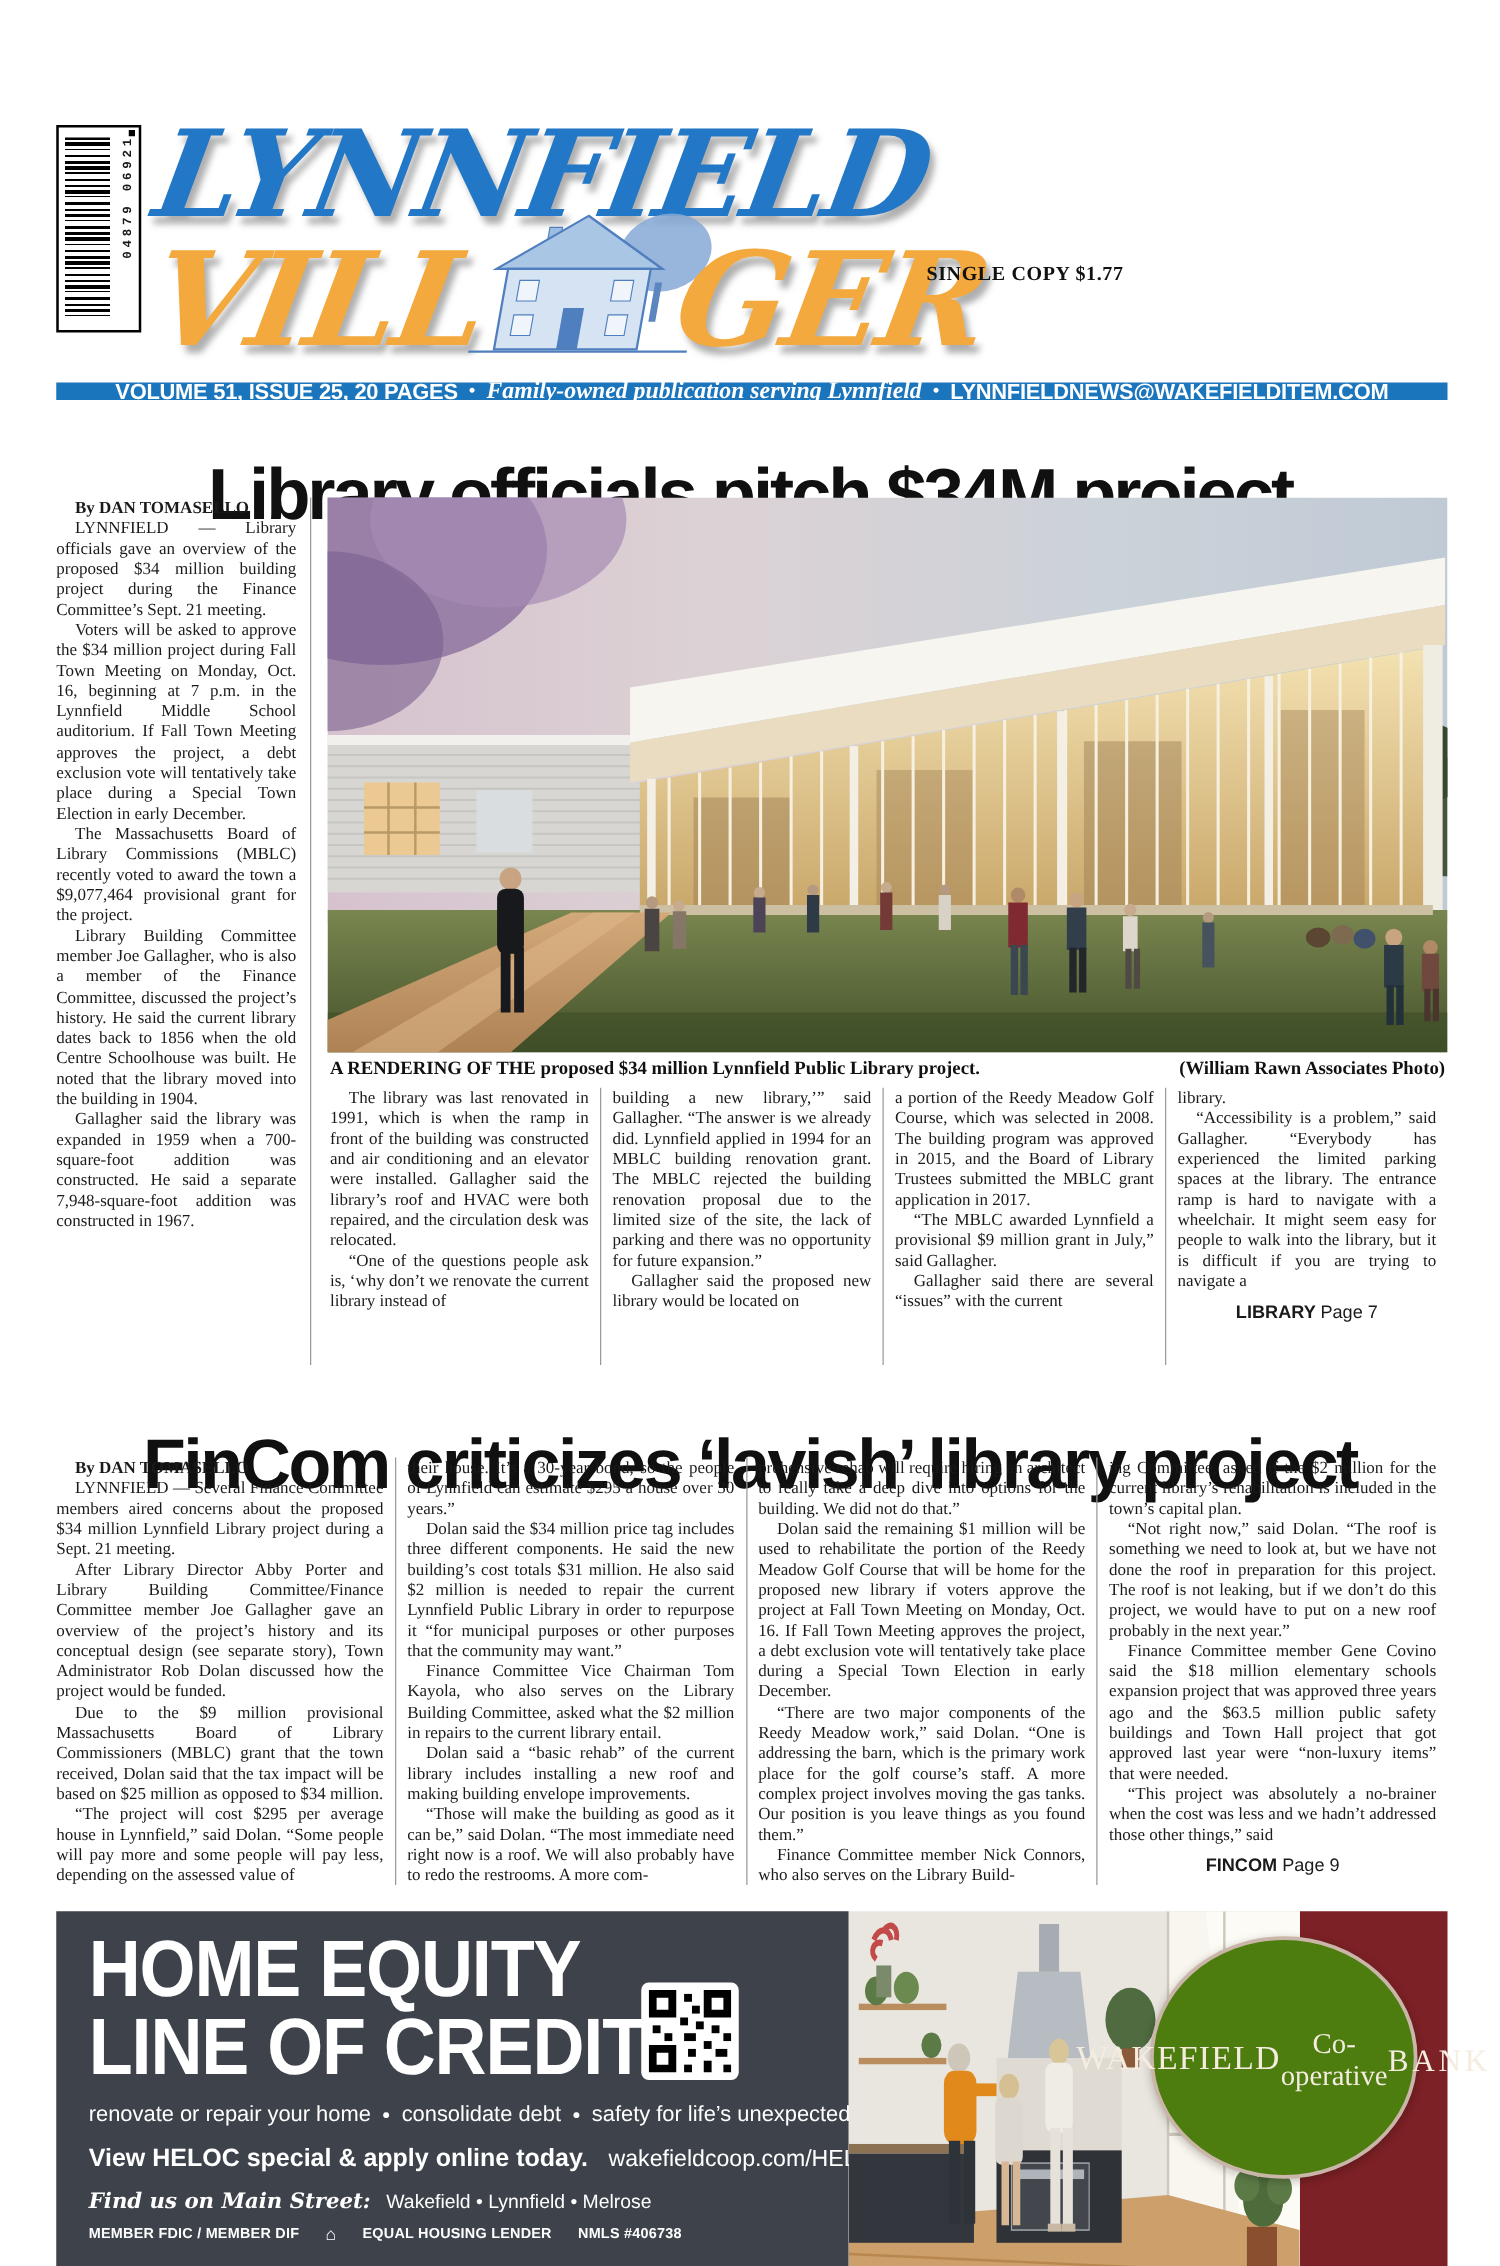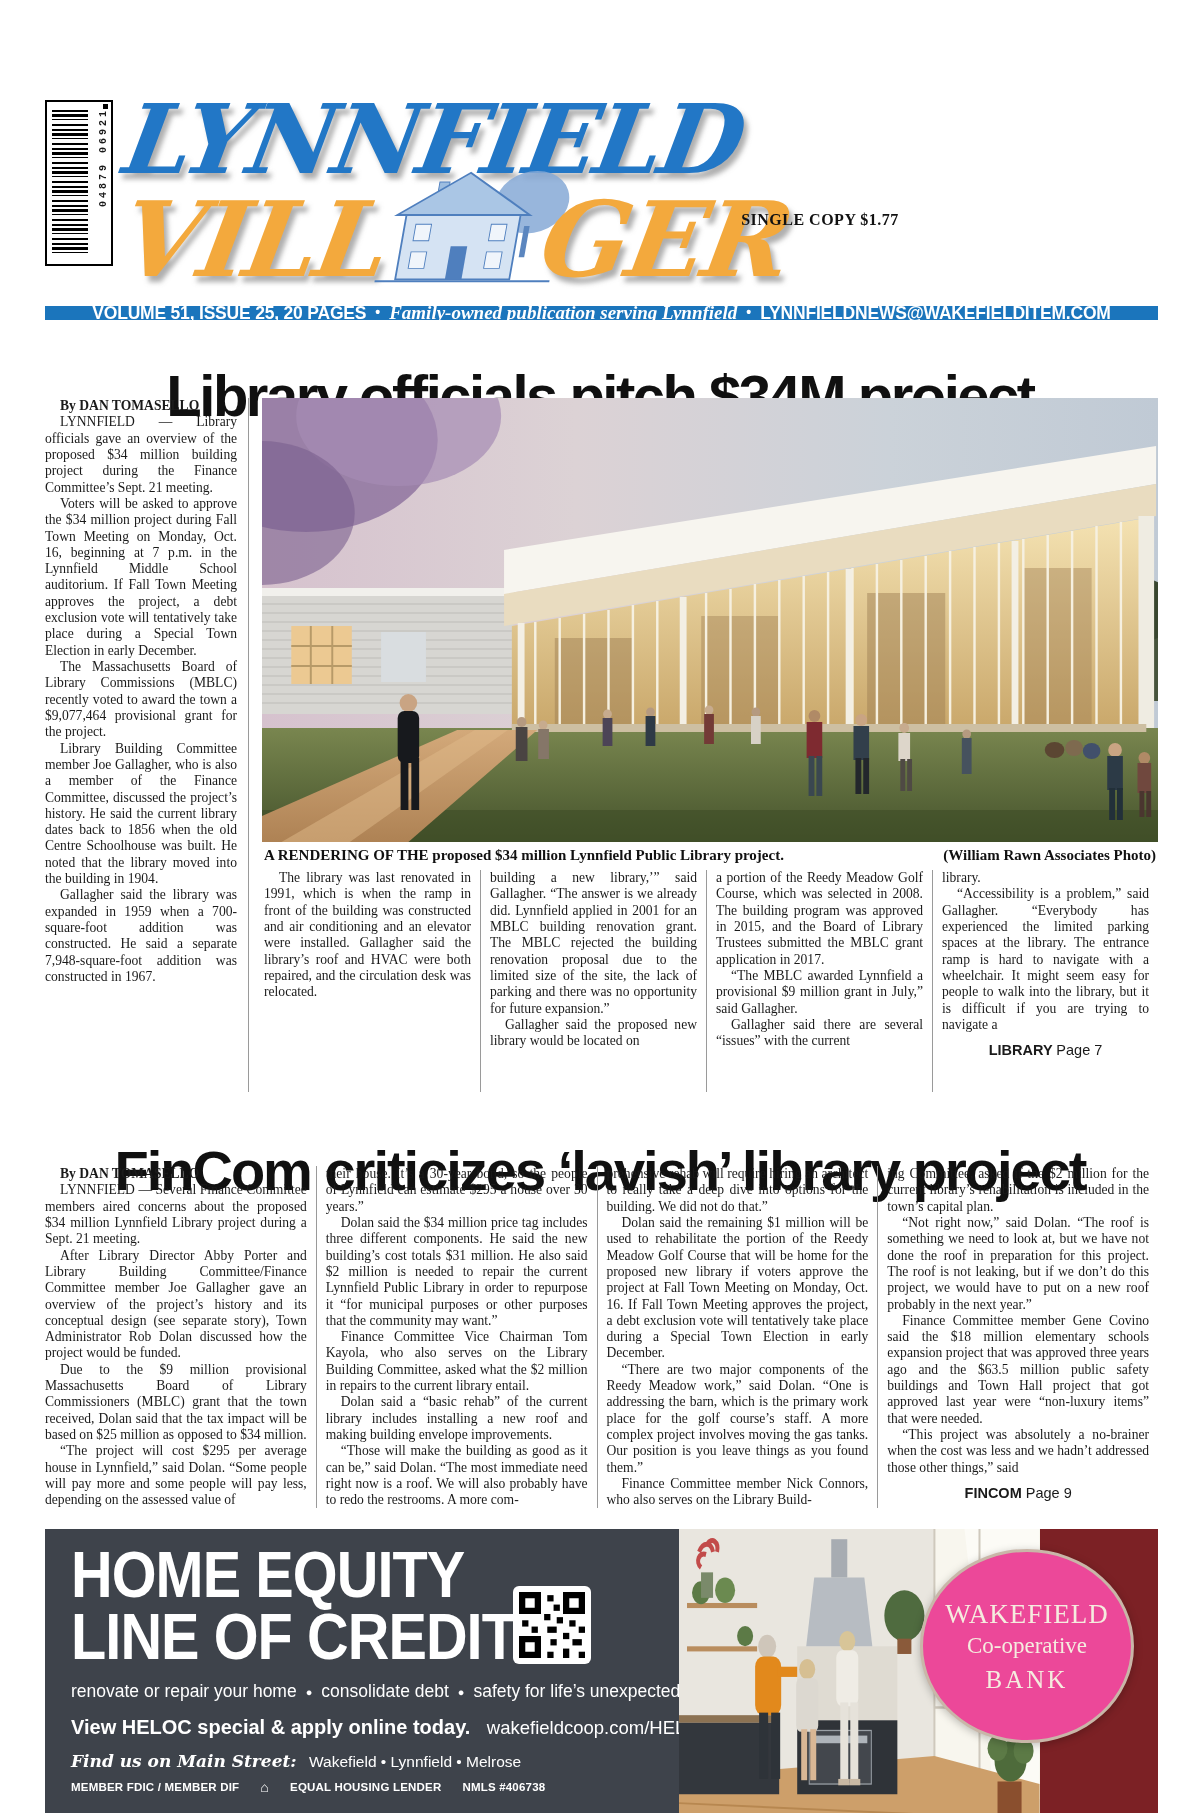--- a/index.html
+++ b/index.html
@@ -73,22 +73,22 @@
   .ad-cta .b{font:700 20px "Liberation Sans",sans-serif;}
   .ad-cta .u{font:18.5px "Liberation Sans",sans-serif;margin-left:12px;}
   .ad-find{margin-top:12px;white-space:nowrap;}
   .ad-find .script{font:italic 700 17px "DejaVu Serif",serif;}
   .ad-find .towns{font:15.5px "Liberation Sans",sans-serif;margin-left:8px;}
   .ad-legal{margin-top:9px;display:flex;align-items:center;gap:21px;font:700 11.5px "Liberation Sans",sans-serif;letter-spacing:.2px;}
   .eh-icon{font-size:14px;line-height:1;}
   .ad-photo{flex:1;position:relative;overflow:hidden;background:#efece6;}
   .ad-photo svg{display:block;width:100%;height:100%;}
   .ad-maroon{width:118px;flex:none;background:#7c2125;}
-  .ad-logo{position:absolute;right:24px;top:20px;width:208px;height:188px;background:#ec4899;
-    border:3px solid #c9b6a8;border-radius:50%;display:flex;flex-direction:column;align-items:center;
+  .ad-logo{position:absolute;right:24px;top:20px;width:208px;height:188px;background:#4d7c0f;
+    border:3px solid #c9b6a8;border-radius:50%;display:flex;flex-direction:row;align-items:center;
     justify-content:center;color:#f5ecdf;font-family:"Liberation Serif",serif;text-align:center;
     box-shadow:0 2px 8px rgba(0,0,0,.25);}
   .bank1{font-size:27px;letter-spacing:1px;}
   .bank2{font-size:23px;margin-top:3px;}
   .bank3{font-size:25px;letter-spacing:3px;margin-top:7px;}
   .ad-tag{position:absolute;right:30px;bottom:26px;color:#f2ebe3;font:12.5px "Liberation Sans",sans-serif;
     text-shadow:0 1px 2px rgba(0,0,0,.5);}
 </style>
 </head>
 <body>
@@ -250,23 +250,24 @@
       </figure>
 
       <div class="cap-row">
         <span>A RENDERING OF THE proposed $34 million Lynnfield Public Library project.</span>
         <span>(William Rawn Associates Photo)</span>
       </div>
 
       <div class="a1-lower">
         <div class="ncol">
           <p>The library was last renovated in 1991, which is when the ramp in front of the building was constructed and air conditioning and an elevator were installed. Gallagher said the library’s roof and HVAC were both repaired, and the circulation desk was relocated.</p>
+          <p>“One of the questions people ask is, ‘why don’t we renovate the current library instead of</p>
         </div>
         <div class="ncol">
-          <p class="cont">building a new library,’” said Gallagher. “The answer is we already did. Lynnfield applied in 2001 for an MBLC building renovation grant. The MBLC rejected the building renovation proposal due to the limited size of the site, the lack of parking and there was no opportunity for future expansion.”</p>
+          <p class="cont">building a new library,’” said Gallagher. “The answer is we already did. Lynnfield applied in 1994 for an MBLC building renovation grant. The MBLC rejected the building renovation proposal due to the limited size of the site, the lack of parking and there was no opportunity for future expansion.”</p>
           <p>Gallagher said the proposed new library would be located on</p>
         </div>
         <div class="ncol">
           <p class="cont">a portion of the Reedy Meadow Golf Course, which was selected in 2008. The building program was approved in 2015, and the Board of Library Trustees submitted the MBLC grant application in 2017.</p>
           <p>“The MBLC awarded Lynnfield a provisional $9 million grant in July,” said Gallagher.</p>
           <p>Gallagher said there are several “issues” with the current</p>
         </div>
         <div class="ncol">
           <p class="cont">library.</p>
           <p>“Accessibility is a problem,” said Gallagher. “Everybody has experienced the limited parking spaces at the library. The entrance ramp is hard to navigate with a wheelchair. It might seem easy for people to walk into the library, but it is difficult if you are trying to navigate a</p>

